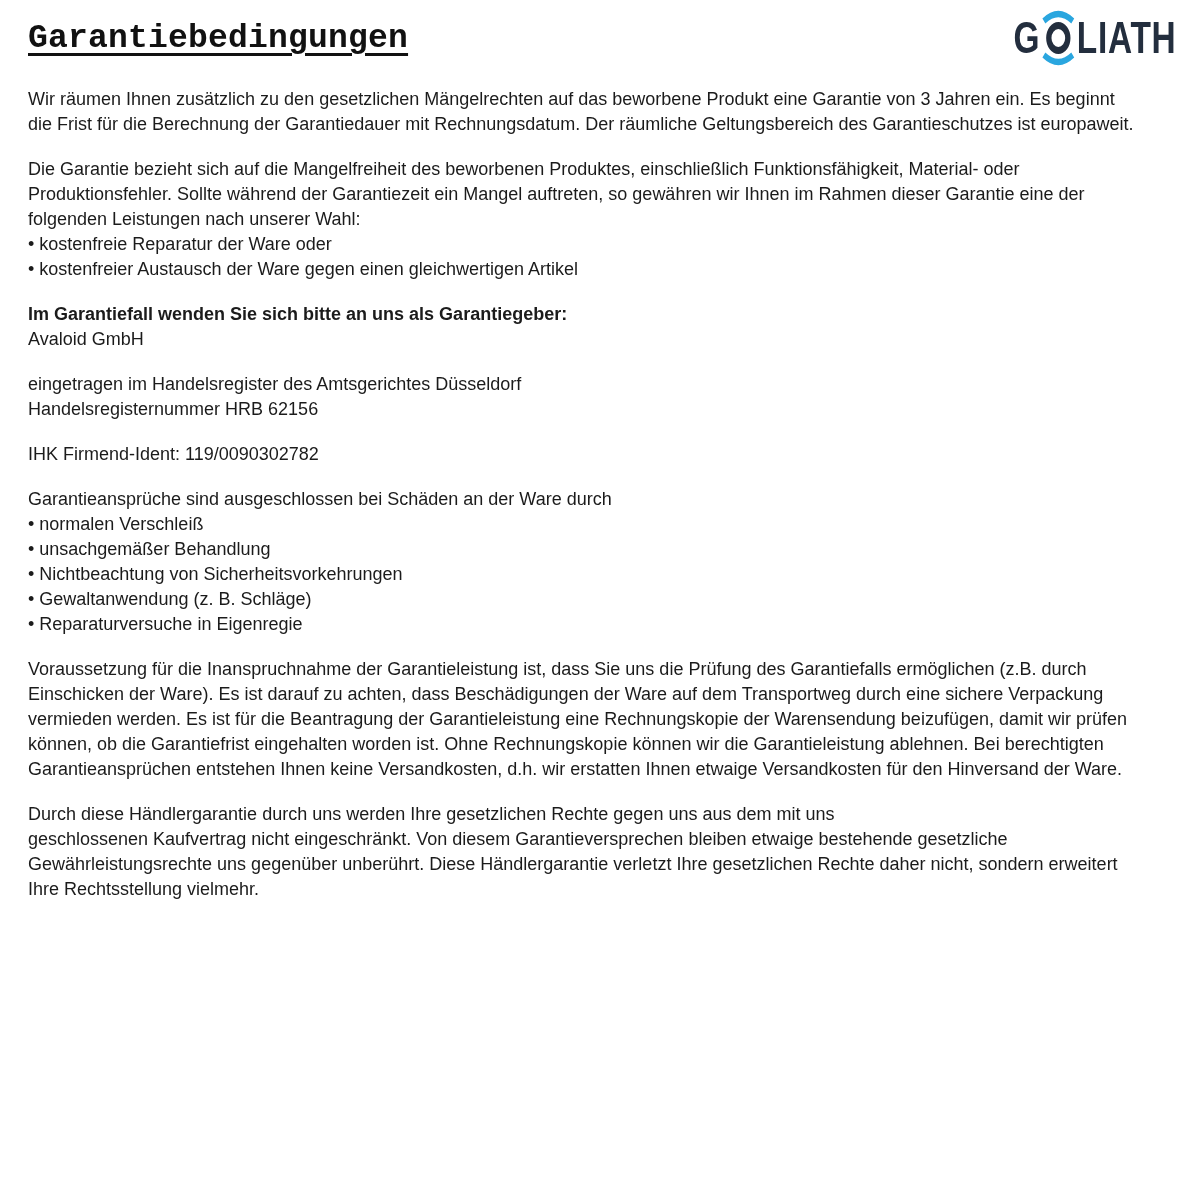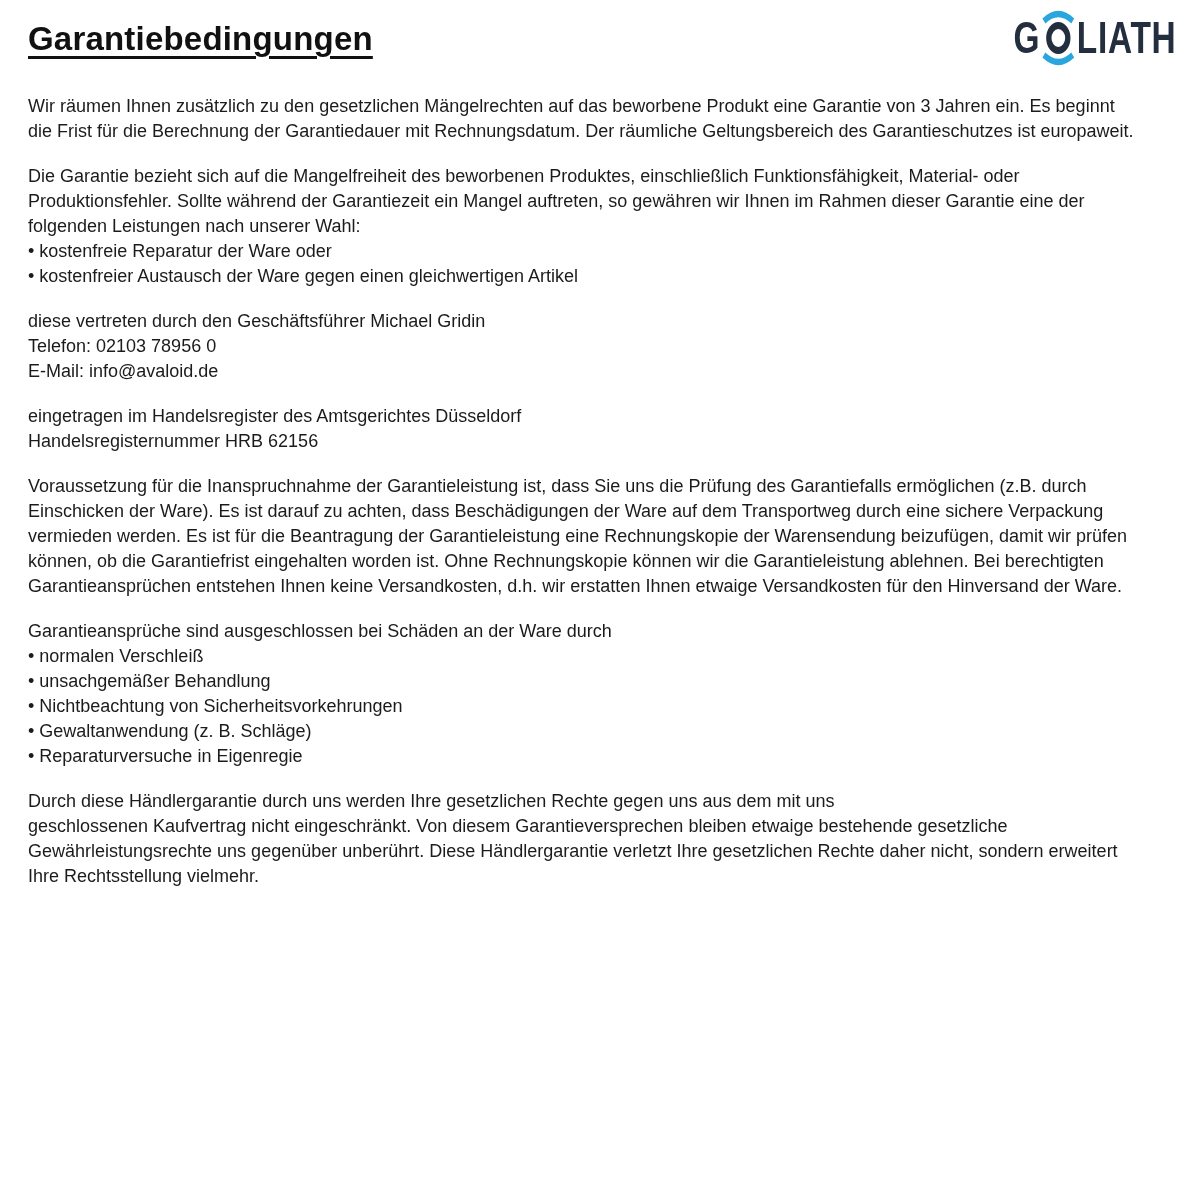--- a/index.html
+++ b/index.html
@@ -22,41 +22,41 @@
   .doc-title {
     display: inline-block;
     margin: 0 16px 30px 0;
     font-size: 33px;
     font-weight: bold;
     color: #111111;
     letter-spacing: 0.2px;
     text-decoration: underline;
     text-decoration-thickness: 3px;
     text-underline-offset: 6px;
+    font-family: Liberation Mono, monospace;
   }
   .logo {
     position: absolute;
     top: 6px;
     right: 24px;
     display: flex;
     align-items: center;
     gap: 1px;
     font-size: 44px;
     font-weight: bold;
     letter-spacing: 1px;
     transform: scaleX(0.76);
     transform-origin: 100% 50%;
     white-space: nowrap;
   }
   .logo .o-mark {
     display: block;
     margin: 0 1px;
   }
   .content {
-    margin-top: 6px;
   }
   .text-block {
     margin: 0 0 20px 0;
     font-size: 18px;
     line-height: 25px;
   }
   .block-heading {
     font-weight: bold;
   }
   .block-lines {
@@ -86,42 +86,44 @@
 die Frist für die Berechnung der Garantiedauer mit Rechnungsdatum. Der räumliche Geltungsbereich des Garantieschutzes ist europaweit.</div>
       </section>
       <section class="text-block">
         <div class="block-lines">Die Garantie bezieht sich auf die Mangelfreiheit des beworbenen Produktes, einschließlich Funktionsfähigkeit, Material- oder
 Produktionsfehler. Sollte während der Garantiezeit ein Mangel auftreten, so gewähren wir Ihnen im Rahmen dieser Garantie eine der
 folgenden Leistungen nach unserer Wahl:
 • kostenfreie Reparatur der Ware oder
 • kostenfreier Austausch der Ware gegen einen gleichwertigen Artikel</div>
       </section>
       <section class="text-block">
-        <div class="block-lines">diese vertreten durch den Geschäftsführer Michael Gridin
-Telefon: 02103 78956 0
-E-Mail: info@avaloid.de</div>
+        <div class="block-heading">Im Garantiefall wenden Sie sich bitte an uns als Garantiegeber:</div>
+        <div class="block-lines">Avaloid GmbH</div>
       </section>
       <section class="text-block">
         <div class="block-lines">eingetragen im Handelsregister des Amtsgerichtes Düsseldorf
 Handelsregisternummer HRB 62156</div>
       </section>
       <section class="text-block">
-        <div class="block-lines">Voraussetzung für die Inanspruchnahme der Garantieleistung ist, dass Sie uns die Prüfung des Garantiefalls ermöglichen (z.B. durch
-Einschicken der Ware). Es ist darauf zu achten, dass Beschädigungen der Ware auf dem Transportweg durch eine sichere Verpackung
-vermieden werden. Es ist für die Beantragung der Garantieleistung eine Rechnungskopie der Warensendung beizufügen, damit wir prüfen
-können, ob die Garantiefrist eingehalten worden ist. Ohne Rechnungskopie können wir die Garantieleistung ablehnen. Bei berechtigten
-Garantieansprüchen entstehen Ihnen keine Versandkosten, d.h. wir erstatten Ihnen etwaige Versandkosten für den Hinversand der Ware.</div>
+        <div class="block-lines">IHK Firmend-Ident: 119/0090302782</div>
       </section>
       <section class="text-block">
         <div class="block-lines">Garantieansprüche sind ausgeschlossen bei Schäden an der Ware durch
 • normalen Verschleiß
 • unsachgemäßer Behandlung
 • Nichtbeachtung von Sicherheitsvorkehrungen
 • Gewaltanwendung (z. B. Schläge)
 • Reparaturversuche in Eigenregie</div>
+      </section>
+      <section class="text-block">
+        <div class="block-lines">Voraussetzung für die Inanspruchnahme der Garantieleistung ist, dass Sie uns die Prüfung des Garantiefalls ermöglichen (z.B. durch
+Einschicken der Ware). Es ist darauf zu achten, dass Beschädigungen der Ware auf dem Transportweg durch eine sichere Verpackung
+vermieden werden. Es ist für die Beantragung der Garantieleistung eine Rechnungskopie der Warensendung beizufügen, damit wir prüfen
+können, ob die Garantiefrist eingehalten worden ist. Ohne Rechnungskopie können wir die Garantieleistung ablehnen. Bei berechtigten
+Garantieansprüchen entstehen Ihnen keine Versandkosten, d.h. wir erstatten Ihnen etwaige Versandkosten für den Hinversand der Ware.</div>
       </section>
       <section class="text-block">
         <div class="block-lines">Durch diese Händlergarantie durch uns werden Ihre gesetzlichen Rechte gegen uns aus dem mit uns
 geschlossenen Kaufvertrag nicht eingeschränkt. Von diesem Garantieversprechen bleiben etwaige bestehende gesetzliche
 Gewährleistungsrechte uns gegenüber unberührt. Diese Händlergarantie verletzt Ihre gesetzlichen Rechte daher nicht, sondern erweitert
 Ihre Rechtsstellung vielmehr.</div>
       </section>
     </div>
 
 </div>

